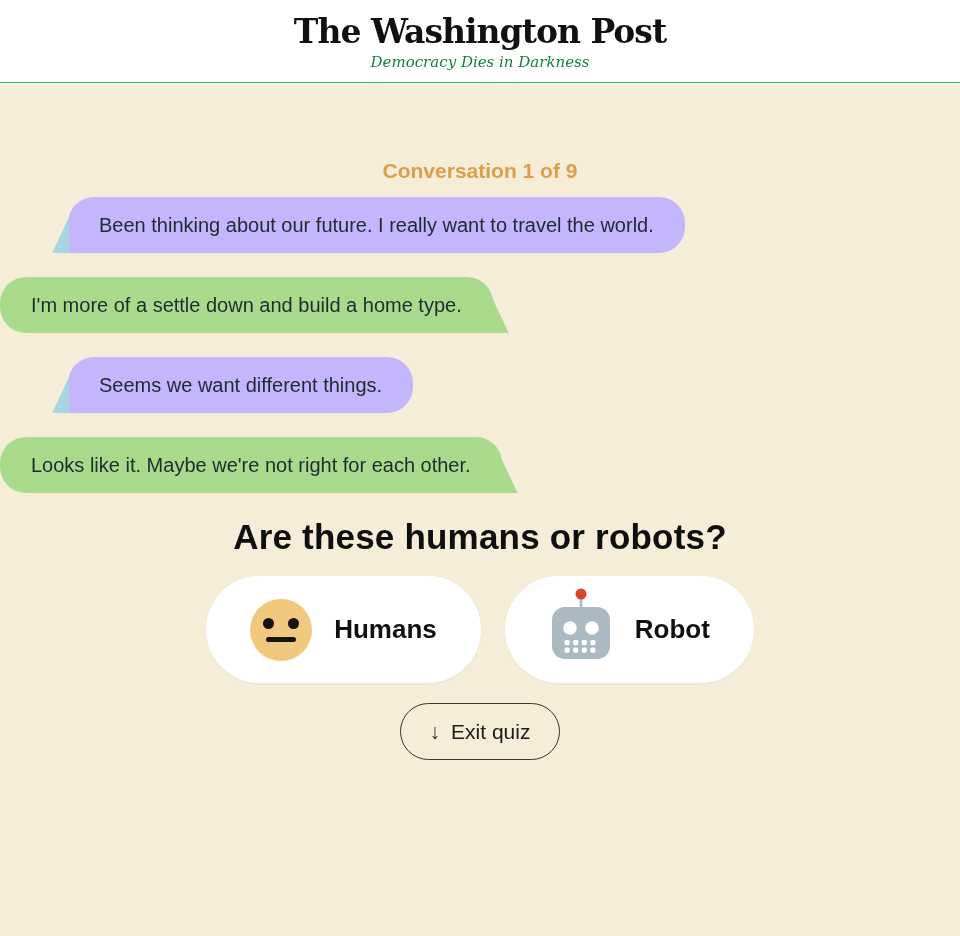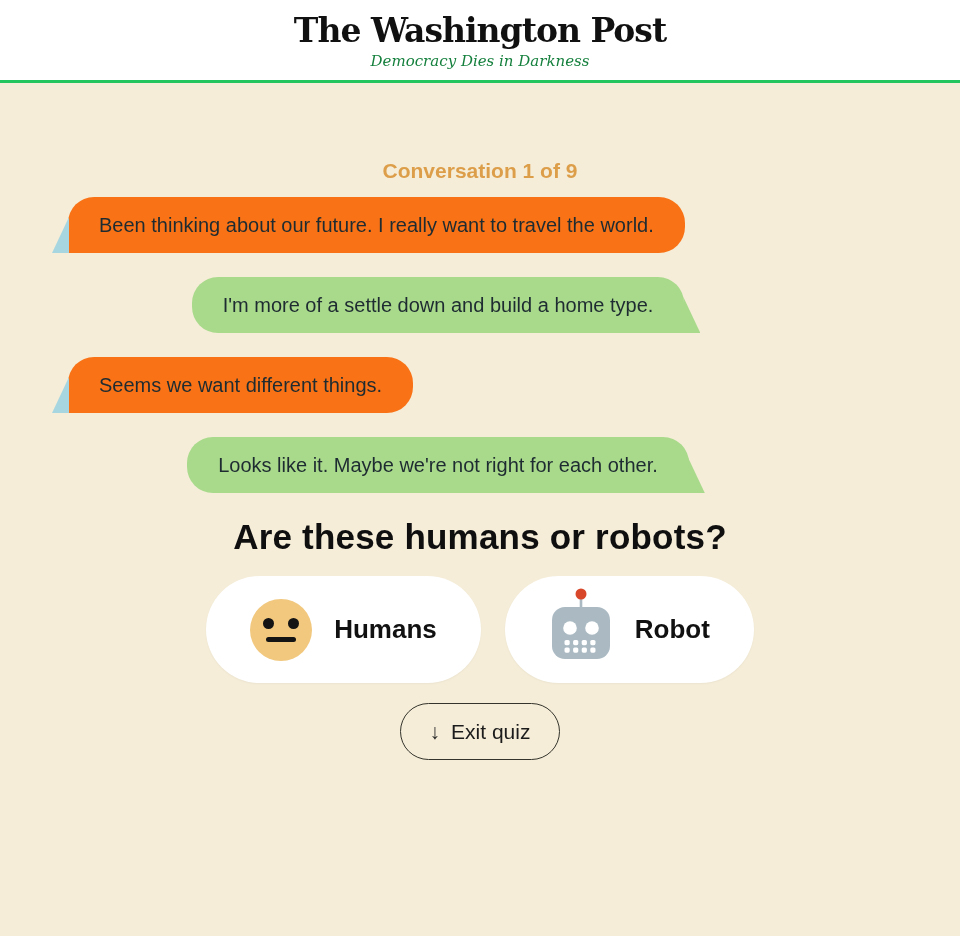--- a/index.html
+++ b/index.html
@@ -9,21 +9,21 @@
     background: #f5edd8;
     font-family: "Liberation Sans", sans-serif;
     overflow: hidden;
   }
 
   
   .header {
     width: 960px;
     height: 83px;
     background: #ffffff;
-    border-bottom: 3px solid #22c55e;
+    border-bottom: 1px solid #22c55e;
     display: flex;
     flex-direction: column;
     align-items: center;
     justify-content: center;
     padding-top: 4px;
   }
   .logo {
     font-family: "DejaVu Serif", serif;
     font-weight: 900;
     font-size: 33px;
@@ -49,34 +49,34 @@
     font-weight: 600;
     color: #dd9e4a;
     height: 24px;
     line-height: 24px;
   }
 
   .chat { margin-top: 14px; }
 
   .msg-row { display: flex; margin-bottom: 24px; }
   .msg-row.left  { justify-content: flex-start; padding-left: 68px; }
-  .msg-row.right { justify-content: center;  padding-right: 84px; }
+  .msg-row.right { justify-content: flex-start;  padding-right: 84px; }
 
   .bubble {
     position: relative;
     display: flex;
     align-items: center;
     height: 56px;
     padding: 0 31px;
     font-size: 20px;
     color: #1e2b31;
     border-radius: 26px;
     white-space: nowrap;
   }
-  .bubble.blue  { background: #f97316; border-bottom-left-radius: 0; }
+  .bubble.blue  { background: #c4b5fd; border-bottom-left-radius: 0; }
   .bubble.green { background: #a9da8c; border-bottom-right-radius: 0; }
   .bubble.blue::before {
     content: "";
     position: absolute;
     left: -16px; bottom: 0;
     width: 17px; height: 36px;
     background: #a8d6e0;
     clip-path: polygon(100% 0, 100% 100%, 0 100%);
   }
   .bubble.green::after {

